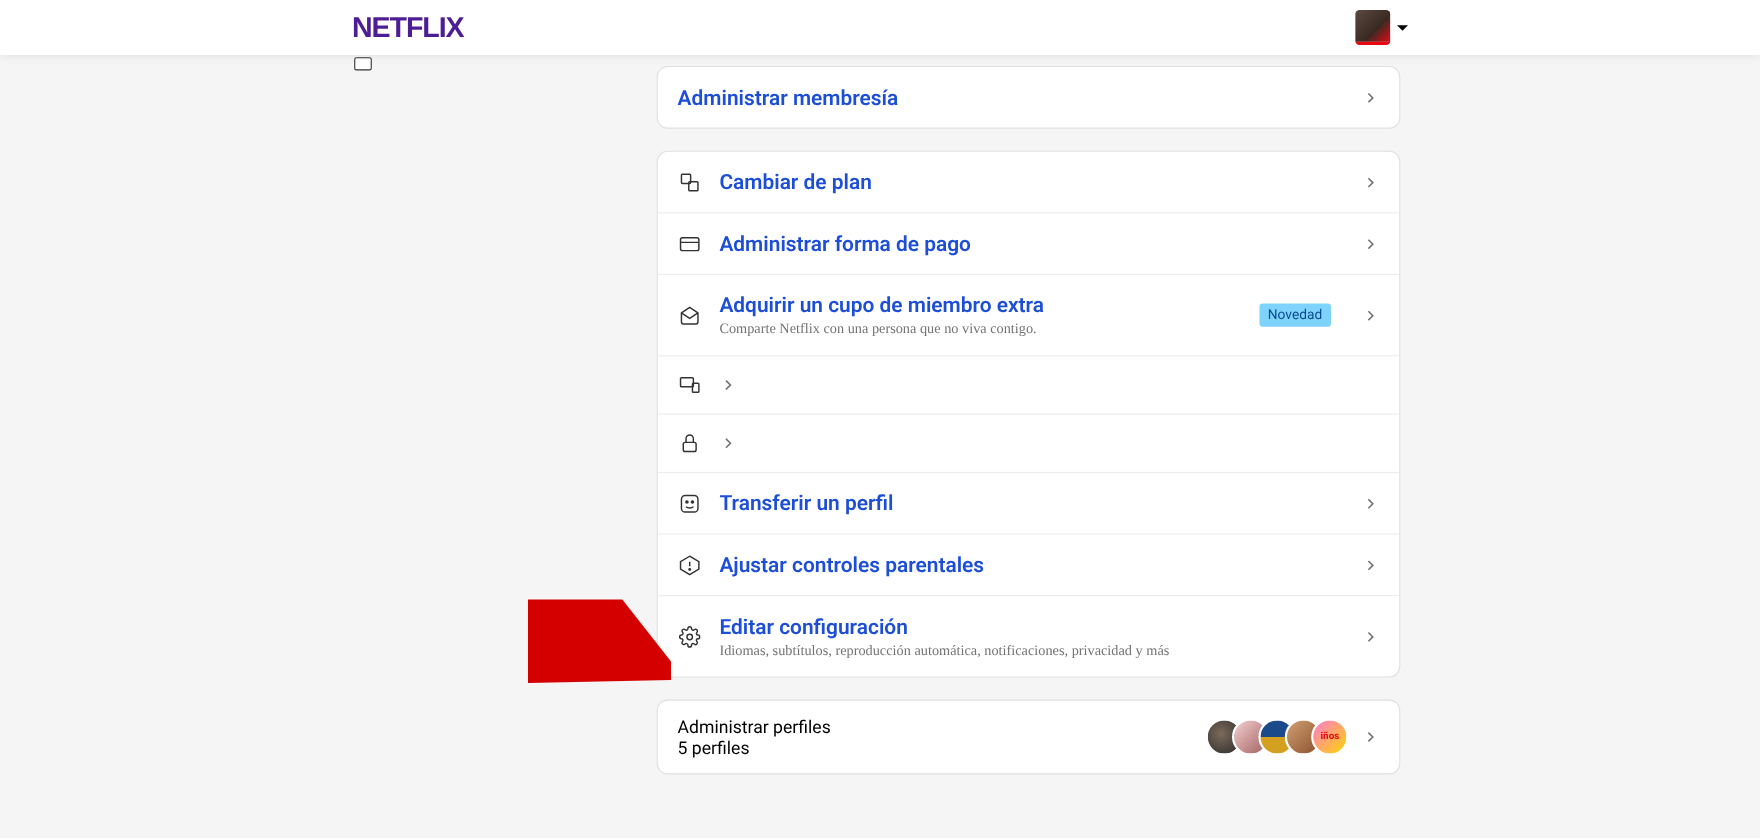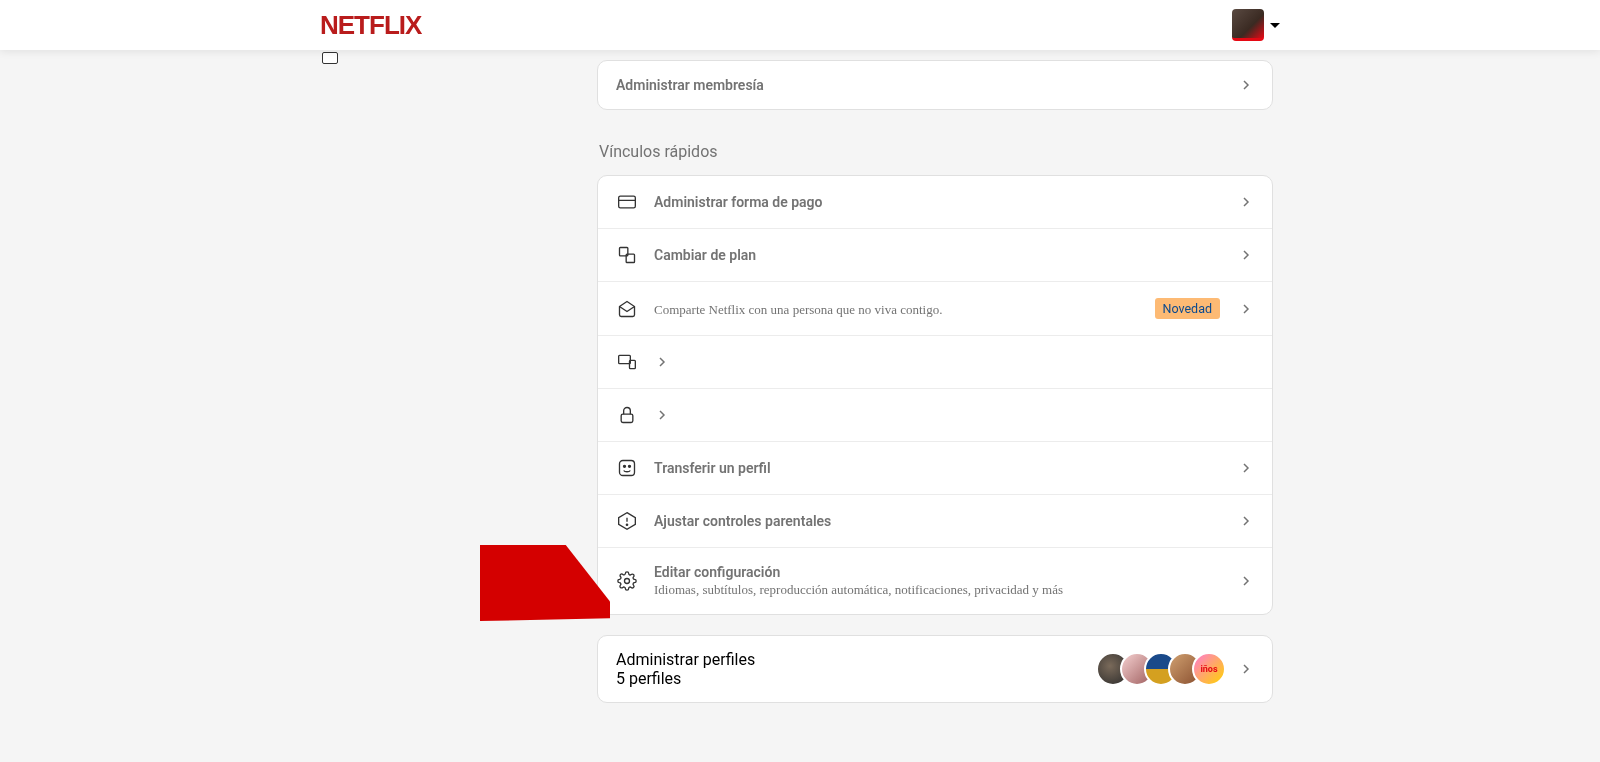--- a/index.html
+++ b/index.html
@@ -16,21 +16,21 @@
     height: 50px;
     display: flex;
     align-items: center;
     justify-content: space-between;
     padding: 0 320px;
     box-shadow: 0 2px 8px rgba(0,0,0,0.08);
     position: relative;
     z-index: 10;
   }
   .logo {
-    color: #b91c1c;
+    color: #4c1d95;
     font-weight: 900;
     font-size: 26px;
     letter-spacing: -1px;
     font-family: Arial Black, Arial, sans-serif;
   }
   .profile-area {
     display: flex;
     align-items: center;
     gap: 6px;
     cursor: pointer;
@@ -90,36 +90,36 @@
     justify-content: center;
     color: #333;
     flex-shrink: 0;
   }
   .row .text-slot {
     flex: 1;
     min-width: 0;
   }
   .row .title {
     font-weight: 600;
-    font-size: 14px;
-    color: #737373;
+    font-size: 19px;
+    color: #1d4ed8;
   }
   .row .subtitle {
     font-size: 13px;
     color: #737373;
     margin-top: 2px;
     font-family: Liberation Serif, serif;
   }
   .badge {
-    background: #fdba74;
+    background: #7dd3fc;
     color: #0b4a8f;
     font-size: 12.5px;
     padding: 3px 8px;
     border-radius: 3px;
-    margin-right: 2px;
+    margin-right: 12px;
   }
   .chevron {
     color: #737373;
     flex-shrink: 0;
   }
   .section-label {
     color: #737373;
     font-size: 16px;
     margin: 32px 0 14px 2px;
   }
@@ -187,23 +187,39 @@
           <div class="title">Administrar membresía</div>
         </div>
         <div class="chevron">
           <svg width="16" height="16" viewBox="0 0 24 24" fill="none" stroke="currentColor" stroke-width="2.2">
               <polyline points="9 18 15 12 9 6"></polyline>
             </svg>
         </div>
       </div>
     </div>
 
-    <div class="section-label">Vínculos rápidos</div>
 
     <div class="card">
+
+      <div class="row">
+        <div class="icon-slot">
+          <svg width="20" height="20" viewBox="0 0 24 24" fill="none" stroke="currentColor" stroke-width="1.6">
+              <rect x="3" y="3" width="10" height="10" rx="1"></rect>
+              <rect x="11" y="11" width="10" height="10" rx="1"></rect>
+            </svg>
+        </div>
+        <div class="text-slot">
+          <div class="title">Cambiar de plan</div>
+        </div>
+        <div class="chevron">
+            <svg width="16" height="16" viewBox="0 0 24 24" fill="none" stroke="currentColor" stroke-width="2.2">
+              <polyline points="9 18 15 12 9 6"></polyline>
+            </svg>
+          </div>
+      </div>
 
       <div class="row">
         <div class="icon-slot">
           <svg width="20" height="20" viewBox="0 0 24 24" fill="none" stroke="currentColor" stroke-width="1.6">
               <rect x="2" y="5" width="20" height="14" rx="2"></rect>
               <line x1="2" y1="10" x2="22" y2="10"></line>
             </svg>
         </div>
         <div class="text-slot">
           <div class="title">Administrar forma de pago</div>
@@ -211,42 +227,26 @@
         <div class="chevron">
             <svg width="16" height="16" viewBox="0 0 24 24" fill="none" stroke="currentColor" stroke-width="2.2">
               <polyline points="9 18 15 12 9 6"></polyline>
             </svg>
           </div>
       </div>
 
       <div class="row">
         <div class="icon-slot">
           <svg width="20" height="20" viewBox="0 0 24 24" fill="none" stroke="currentColor" stroke-width="1.6">
-              <rect x="3" y="3" width="10" height="10" rx="1"></rect>
-              <rect x="11" y="11" width="10" height="10" rx="1"></rect>
-            </svg>
-        </div>
-        <div class="text-slot">
-          <div class="title">Cambiar de plan</div>
-        </div>
-        <div class="chevron">
-            <svg width="16" height="16" viewBox="0 0 24 24" fill="none" stroke="currentColor" stroke-width="2.2">
-              <polyline points="9 18 15 12 9 6"></polyline>
-            </svg>
-          </div>
-      </div>
-
-      <div class="row">
-        <div class="icon-slot">
-          <svg width="20" height="20" viewBox="0 0 24 24" fill="none" stroke="currentColor" stroke-width="1.6">
               <path d="M3 9l9-6 9 6v10a2 2 0 0 1-2 2H5a2 2 0 0 1-2-2V9z"></path>
               <polyline points="3 9 12 15 21 9"></polyline>
             </svg>
         </div>
         <div class="text-slot">
+          <div class="title">Adquirir un cupo de miembro extra</div>
           <div class="subtitle">Comparte Netflix con una persona que no viva contigo.</div>
         </div>
         <span class="badge">Novedad</span>
         <div class="chevron">
             <svg width="16" height="16" viewBox="0 0 24 24" fill="none" stroke="currentColor" stroke-width="2.2">
               <polyline points="9 18 15 12 9 6"></polyline>
             </svg>
           </div>
       </div>
 

